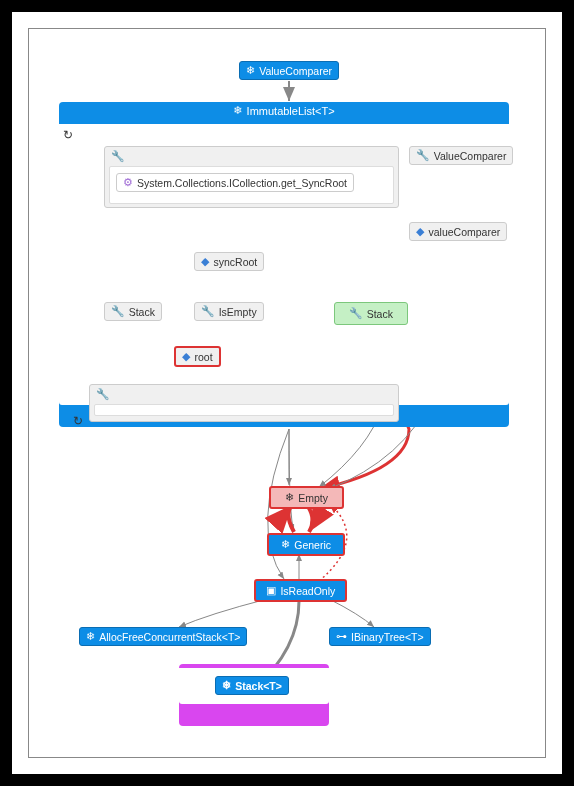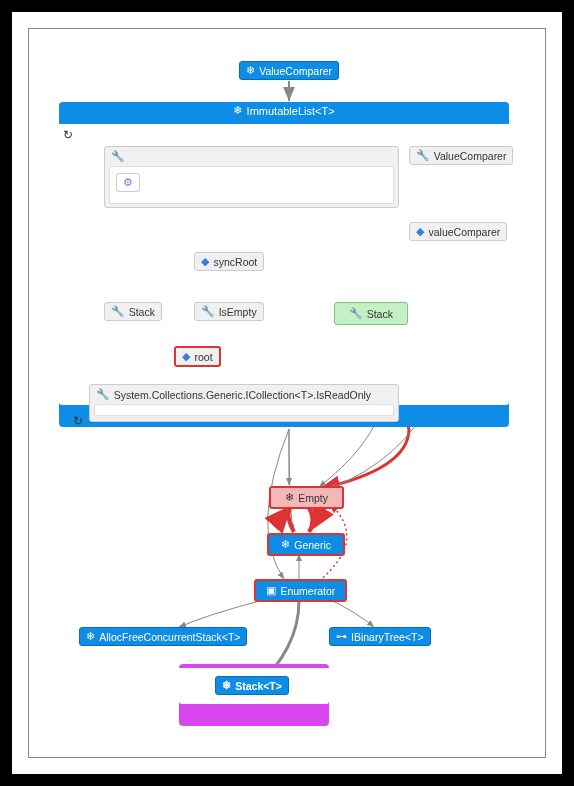--- a/index.html
+++ b/index.html
@@ -148,20 +148,21 @@
         <div class="container-body">
           <span class="cycle-icon" style="left:4px; top:4px;">↻</span>
 
           <div class="inner-gray" style="left:45px; top:22px; width:295px; height:62px;">
             <div class="inner-gray-label">
               <span class="icon">🔧</span>
             </div>
             <div class="inner-gray-body">
               <div class="node gray-node" style="left:6px; top:6px; background:#fff;">
                 <span class="icon" style="color:#a06cd5">⚙</span>
+                <span>System.Collections.ICollection.get_SyncRoot</span>
               </div>
             </div>
           </div>
 
           <div class="node gray-node" style="left:135px; top:128px;">
             <span class="icon" style="color:#3a7fd5">◆</span>
             <span>syncRoot</span>
           </div>
 
           <div class="node gray-node" style="left:350px; top:22px;">
@@ -190,41 +191,40 @@
           </div>
 
           <div class="node gray-node red-border" style="left:115px; top:222px;">
             <span class="icon" style="color:#3a7fd5">◆</span>
             <span>root</span>
           </div>
 
           <div class="inner-gray" style="left:30px; top:260px; width:310px; height:38px;">
             <div class="inner-gray-label">
               <span class="icon">🔧</span>
-              <span>System.Collections.Generic.ICollection&lt;T&gt;.IsReadOnly</span>
             </div>
             <div class="inner-gray-body" style="height:12px;"></div>
           </div>
           <span class="cycle-icon" style="left:14px; top:290px;">↻</span>
         </div>
       </div>
 
       <div class="node pink-node" style="left:240px; top:457px; padding:3px 14px;">
         <span class="icon">❄</span>
         <span>Empty</span>
       </div>
 
       <div class="node blue-node red-border" style="left:238px; top:504px; padding:3px 12px;">
         <span class="icon">❄</span>
         <span>Generic</span>
       </div>
 
       <div class="node blue-node red-border" style="left:225px; top:550px; padding:3px 10px;">
         <span class="icon">▣</span>
-        <span>Enumerator</span>
+        <span>IsReadOnly</span>
       </div>
 
       <div class="node blue-node" style="left:50px; top:598px;">
         <span class="icon">❄</span>
         <span>AllocFreeConcurrentStack&lt;T&gt;</span>
       </div>
 
       <div class="node blue-node" style="left:300px; top:598px;">
         <span class="icon">⊶</span>
         <span>IBinaryTree&lt;T&gt;</span>

